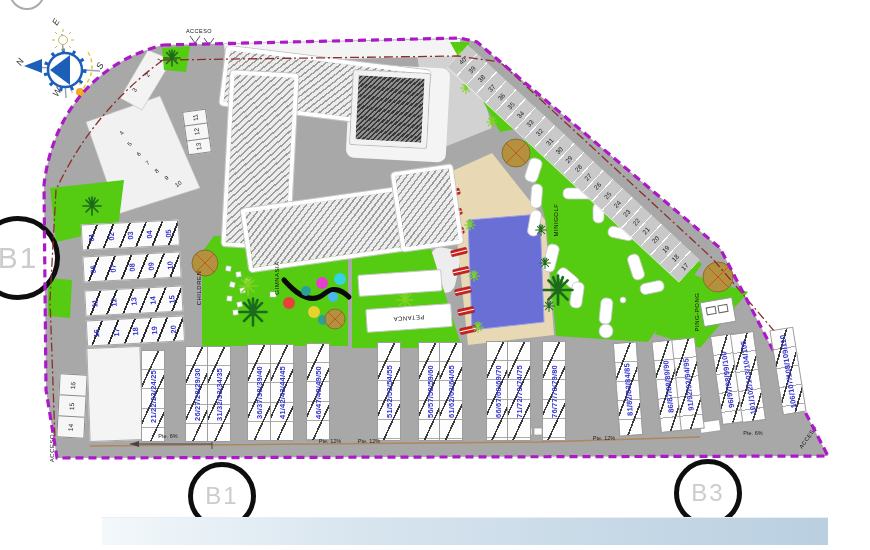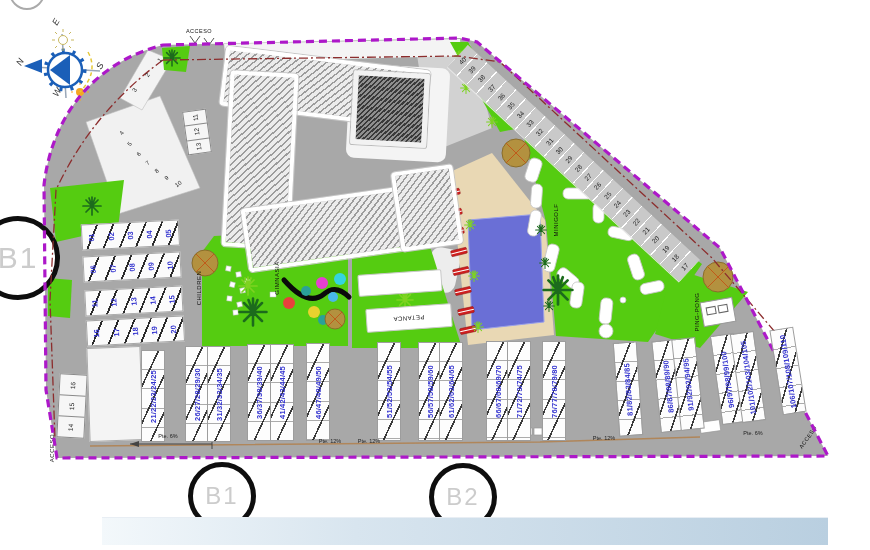--- a/index.html
+++ b/index.html
@@ -345,21 +345,21 @@
   <div class="vlabel" style="left:556px;top:220px;">MINIGOLF</div>
   <div class="vlabel" style="left:697px;top:312px;">PING-PONG</div>
 
   <div class="cletter" style="left:20px;top:62px;">N</div>
   <div class="cletter" style="left:56px;top:22px;">E</div>
   <div class="cletter" style="left:100px;top:66px;">S</div>
   <div class="cletter" style="left:57px;top:92px;">W</div>
 
   <div class="bcirc big" style="left:-24px;top:216px;">B1</div>
   <div class="bcirc small" style="left:188px;top:462px;">B1</div>
-  <div class="bcirc small" style="left:429px;top:463px;">B2</div>
+  <div class="bcirc small" style="left:674px;top:459px;">B3</div>
   <div class="arc-tl"></div>
 
   <div id="bar"></div>
 
   <svg width="870" height="550" viewBox="0 0 870 550" style="pointer-events:none;">
     <path d="M163,60 L458,56 L500,62 L712,258 L775,332 M163,60 Q92,112 56,190 L50,300 L55,440" fill="none" stroke="#8c2d2d" stroke-width="1.3" stroke-dasharray="9 3 2 3"></path>
     <path d="M163,45 L460,38 L477,42 L720,248 L828,456 L57,458 L46,390 L44,185 C52,115 95,62 163,45 Z" fill="none" stroke="#ad18c9" stroke-width="3.2" stroke-dasharray="8 5"></path>
   </svg>
 <div class="pnum" style="left: 158px; top: 57px; transform: rotate(-55deg);">1</div>
     <div class="pnum" style="left: 146px; top: 72px; transform: rotate(-55deg);">2</div>

